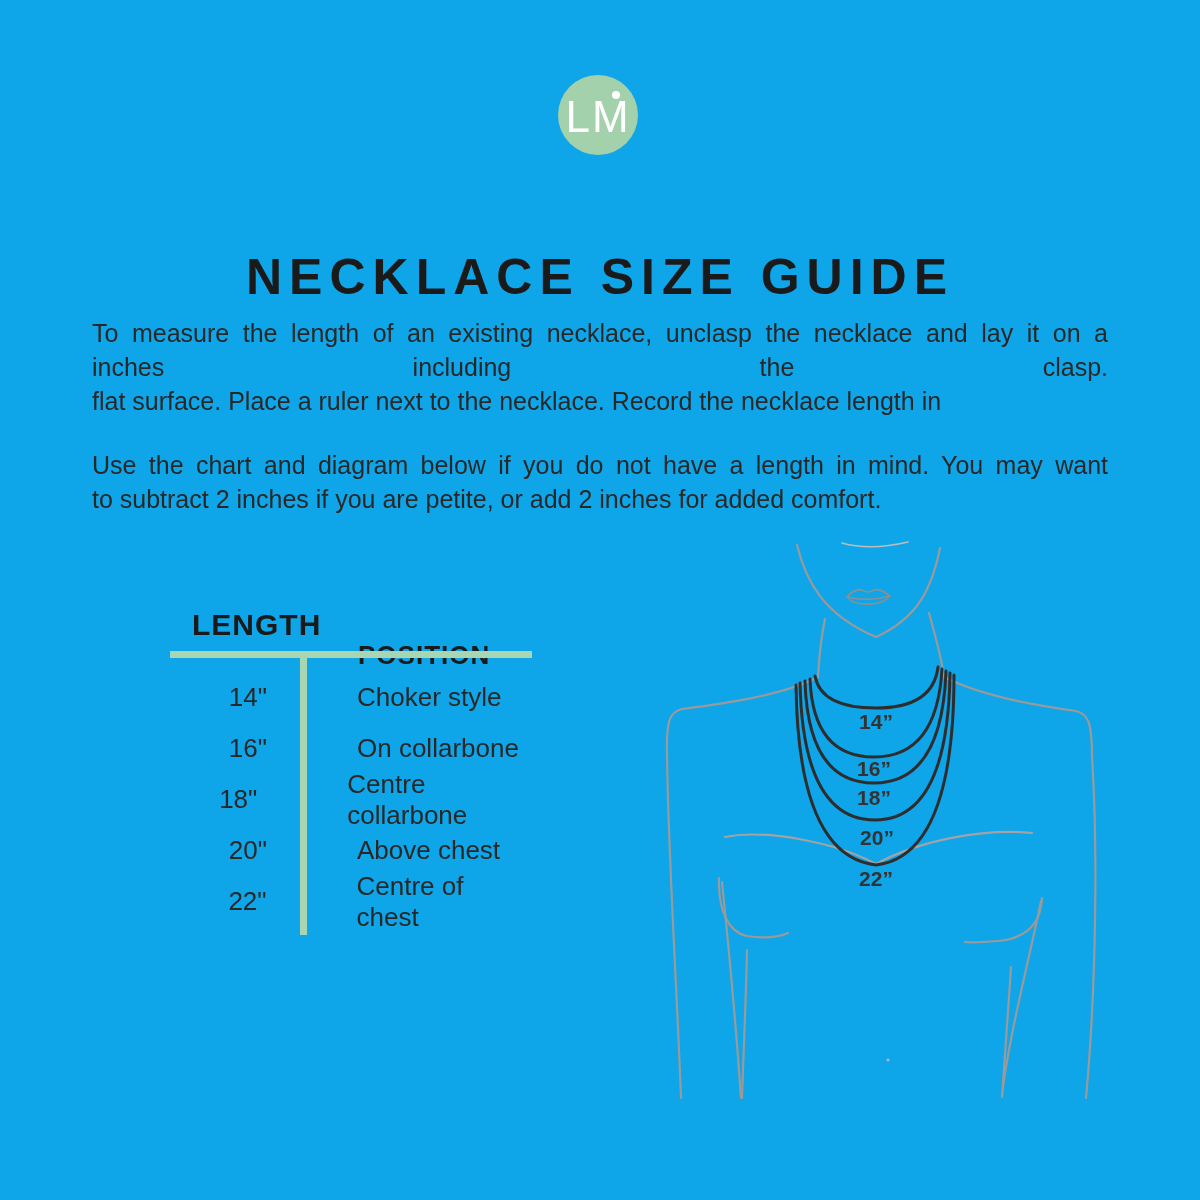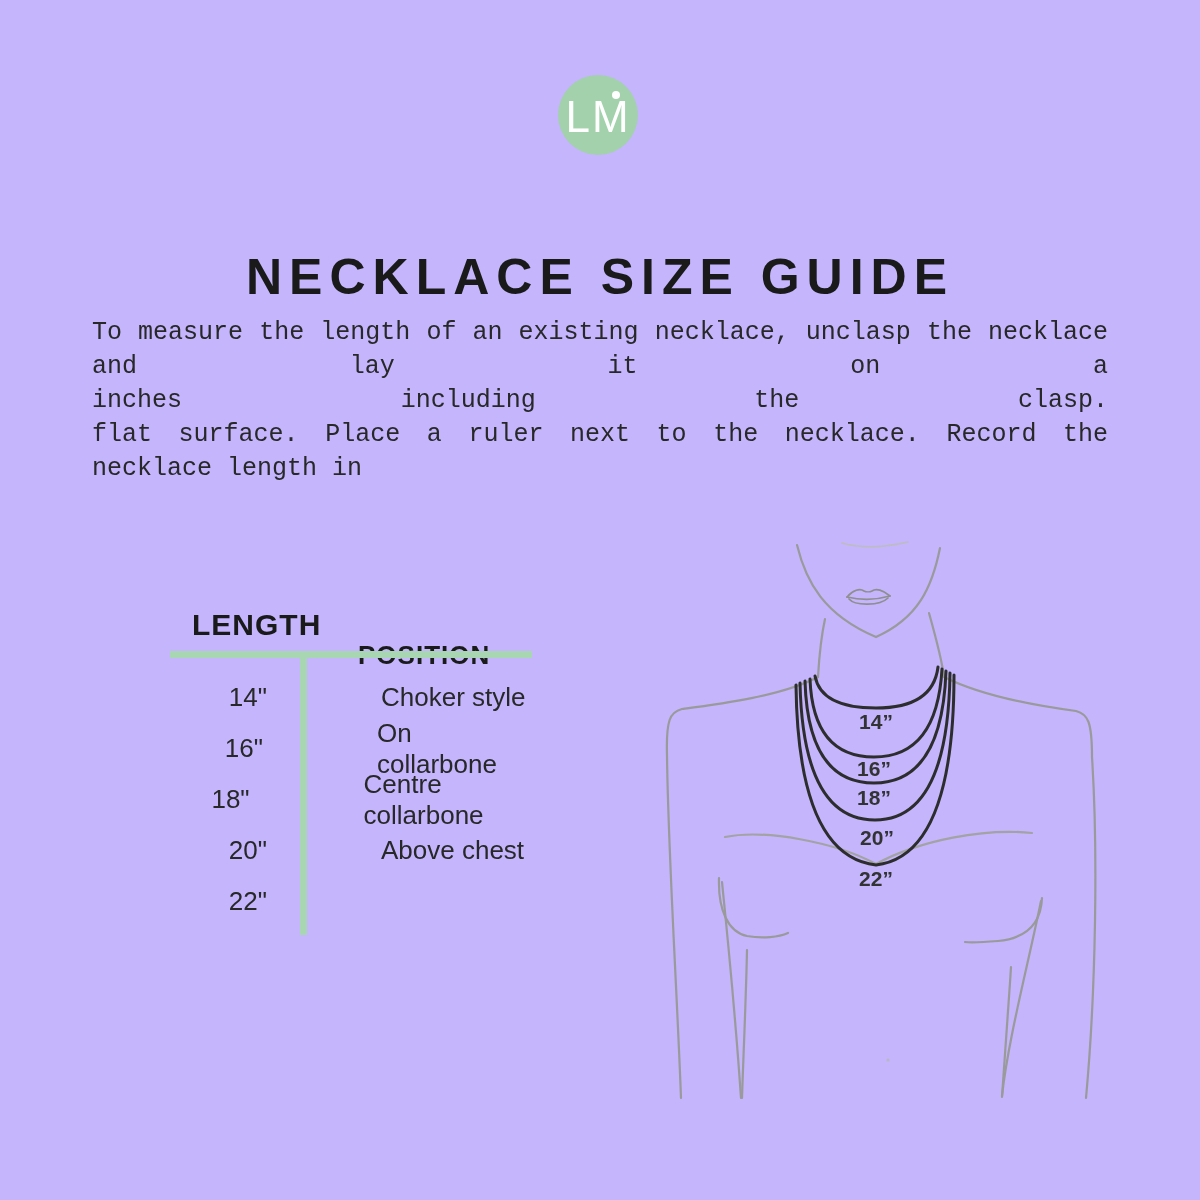--- a/index.html
+++ b/index.html
@@ -3,56 +3,56 @@
 <meta charset="utf-8">
 <style>
   :root{
     --accent:#a8d6b2;
     --logo:#a2d1ac;
     --ink:#1a1a1a;
     --body-ink:#282828;
   }
   html,body{margin:0;padding:0;background:#fff;}
   .page{
-    position:relative;width:1200px;height:1200px;background:#c4b5fd;
+    position:relative;width:1200px;height:1200px;background:#0ea5e9;
     font-family:"Liberation Sans", sans-serif;overflow:hidden;
   }
   
   .logo{
     position:absolute;left:558px;top:75px;width:80px;height:80px;border-radius:50%;
     background:var(--logo);display:flex;align-items:center;justify-content:center;
   }
   .logo-text{
     color:#fff;font-size:44px;font-weight:400;letter-spacing:2px;margin-top:4px;
   }
   .logo-dot{
     position:absolute;left:54px;top:16px;width:8px;height:8px;border-radius:50%;background:#fff;
   }
   
   .title{
     position:absolute;left:0;top:214px;width:1200px;text-align:center;
     font-size:50px;font-weight:700;letter-spacing:7px;color:var(--ink);white-space:nowrap;
   }
   
   .para{position:absolute;left:92px;width:1016px;color:var(--body-ink);font-size:25px;}
-  .para .line{text-align:justify;text-align-last:justify;line-height:34px;font-family:Liberation Mono, monospace;}
+  .para .line{text-align:justify;text-align-last:justify;line-height:34px;}
   .para .line:last-child{text-align-last:left;}
   .para-intro{top:316px;}
   .para-tip{top:448px;}
   
   .size-table{position:absolute;left:170px;top:600px;width:362px;height:340px;}
   .st-header{position:absolute;left:0;top:0;width:100%;height:46px;}
   .h-length{position:absolute;left:22px;top:8px;font-size:30px;font-weight:700;letter-spacing:1px;color:var(--ink);}
   .h-position{position:absolute;left:188px;top:8px;font-size:26px;font-weight:700;letter-spacing:1px;color:var(--ink);margin-top:32px;}
   .st-hrule{position:absolute;left:0;top:51px;width:362px;height:7px;background:var(--accent);}
   .st-vrule{position:absolute;left:130px;top:51px;width:7px;height:284px;background:var(--accent);}
   .st-rows{position:absolute;left:0;top:72px;width:100%;}
   .st-row{display:flex;align-items:center;height:51px;}
   .c-length{width:97px;text-align:right;font-size:26px;color:var(--body-ink);}
-  .c-position{margin-left:114px;font-size:26px;color:var(--body-ink);}
+  .c-position{margin-left:90px;font-size:26px;color:var(--body-ink);}
   
   .figure{position:absolute;left:620px;top:520px;width:520px;height:620px;}
   .figure svg{display:block;width:100%;height:100%;}
   .figure text{
     font-family:"Liberation Sans", sans-serif;font-size:21px;font-weight:700;fill:#333;
   }
 </style>
 </head>
 <body>
 
@@ -64,20 +64,24 @@
   </div>
 
   <h1 class="title">NECKLACE SIZE GUIDE</h1>
 
   <div class="para para-intro">
       <div class="line">To measure the length of an existing necklace, unclasp the necklace and lay it on a</div>
       <div class="line">inches including the clasp.</div>
       <div class="line">flat surface. Place a ruler next to the necklace. Record the necklace length in</div>
     </div>
 
+  <div class="para para-tip">
+      <div class="line">Use the chart and diagram below if you do not have a length in mind. You may want</div>
+      <div class="line">to subtract 2 inches if you are petite, or add 2 inches for added comfort.</div>
+    </div>
 
   <div class="size-table">
     <div class="st-header">
       <span class="h-length">LENGTH</span>
       <span class="h-position">POSITION</span>
     </div>
     <div class="st-hrule"></div>
     <div class="st-vrule"></div>
     <div class="st-rows">
         <div class="st-row">
@@ -91,20 +95,21 @@
         <div class="st-row">
         <span class="c-length">18"</span>
         <span class="c-position">Centre collarbone</span>
       </div>
         <div class="st-row">
         <span class="c-length">20"</span>
         <span class="c-position">Above chest</span>
       </div>
         <div class="st-row">
         <span class="c-length">22"</span>
+        <span class="c-position">Centre of chest</span>
       </div>
       </div>
   </div>
 
   <div class="figure">
     <svg viewBox="0 0 520 620">
 
       <g fill="none" stroke="#9a9a9a" stroke-width="2.2" stroke-linecap="round">
         <path d="M 222,23 Q 250,31 288,22" stroke="#bdbdbd" stroke-width="1.6"></path>
         <path d="M 177,25 C 186,62 204,95 256,117 C 298,98 312,68 320,28"></path>

